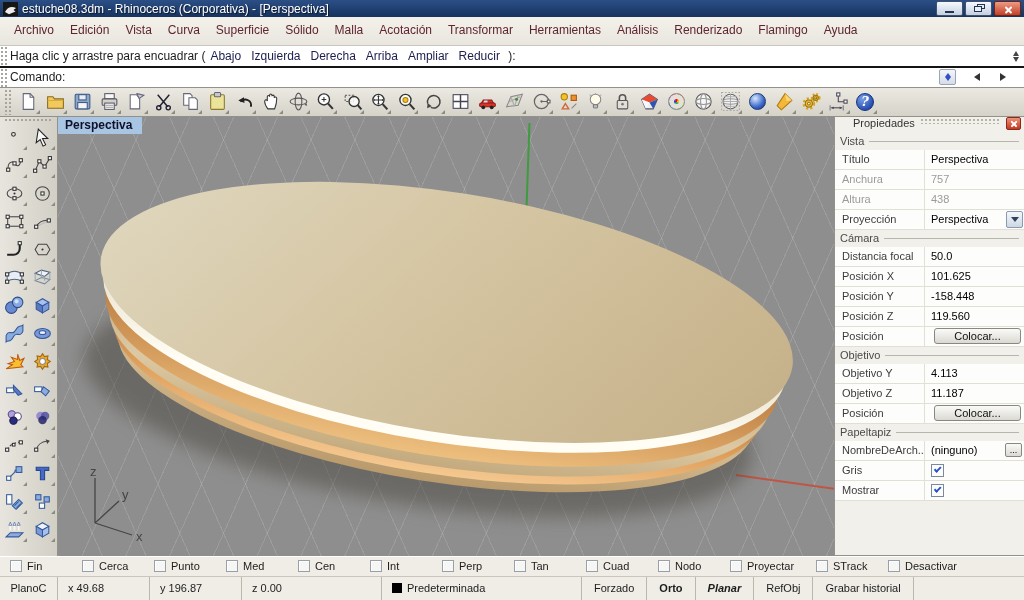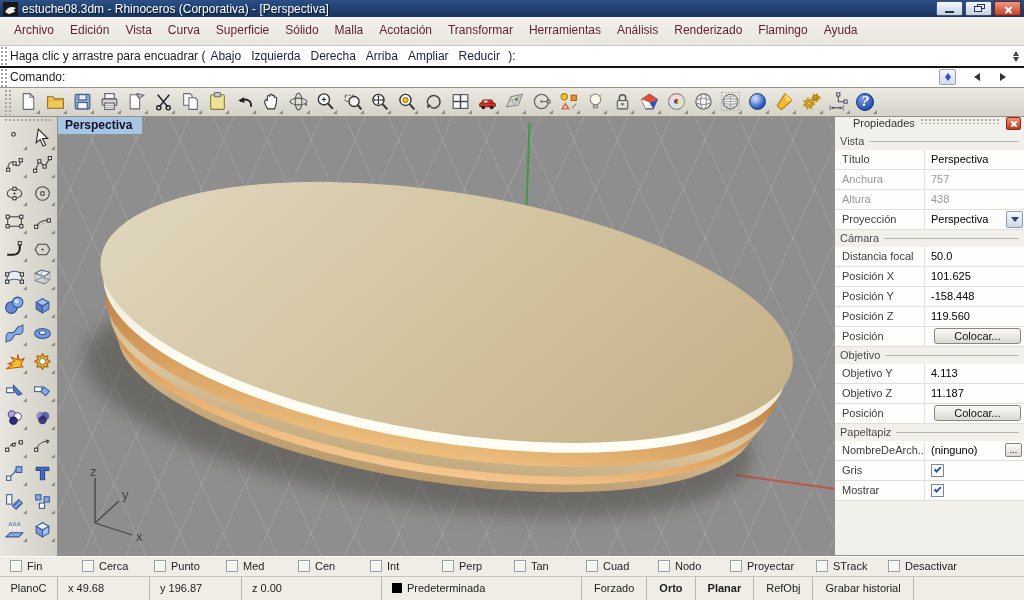--- a/index.html
+++ b/index.html
@@ -984,19 +984,19 @@
       <div class="seg" style="width: 58px;">PlanoC</div>
       <div class="seg l" style="width: 92px;">x 49.68</div>
       <div class="seg l" style="width: 92px;">y 196.87</div>
       <div class="seg l" style="width: 140px;">z 0.00</div>
       <div class="seg l" style="width: 200px;">
         <span class="swatch"></span>
         <span>Predeterminada</span>
       </div>
       <div class="seg" style="padding: 0px 12px;">Forzado</div>
       <div class="seg b" style="padding: 0px 12px;">Orto</div>
-      <div class="seg b" style="padding: 0px 12px;">Planar</div>
+      <div class="seg b" style="padding: 0px 12px; font-style: italic;">Planar</div>
       <div class="seg" style="padding: 0px 12px;">RefObj</div>
       <div class="seg" style="padding: 0px 12px;">Grabar historial</div>
       <div class="seg fill"></div>
     </div>
 
 </div>
 
 </body></html>

